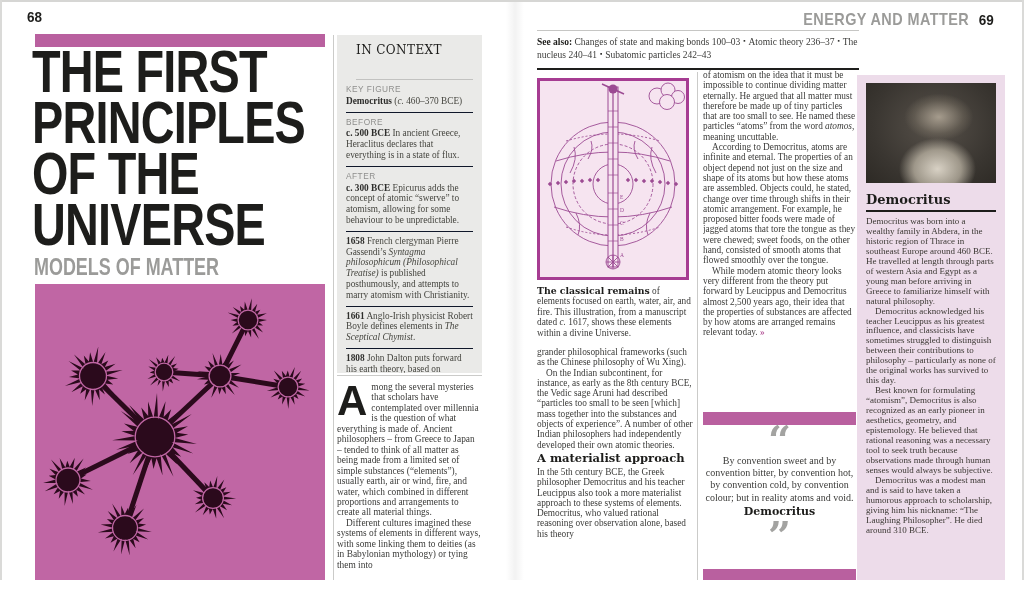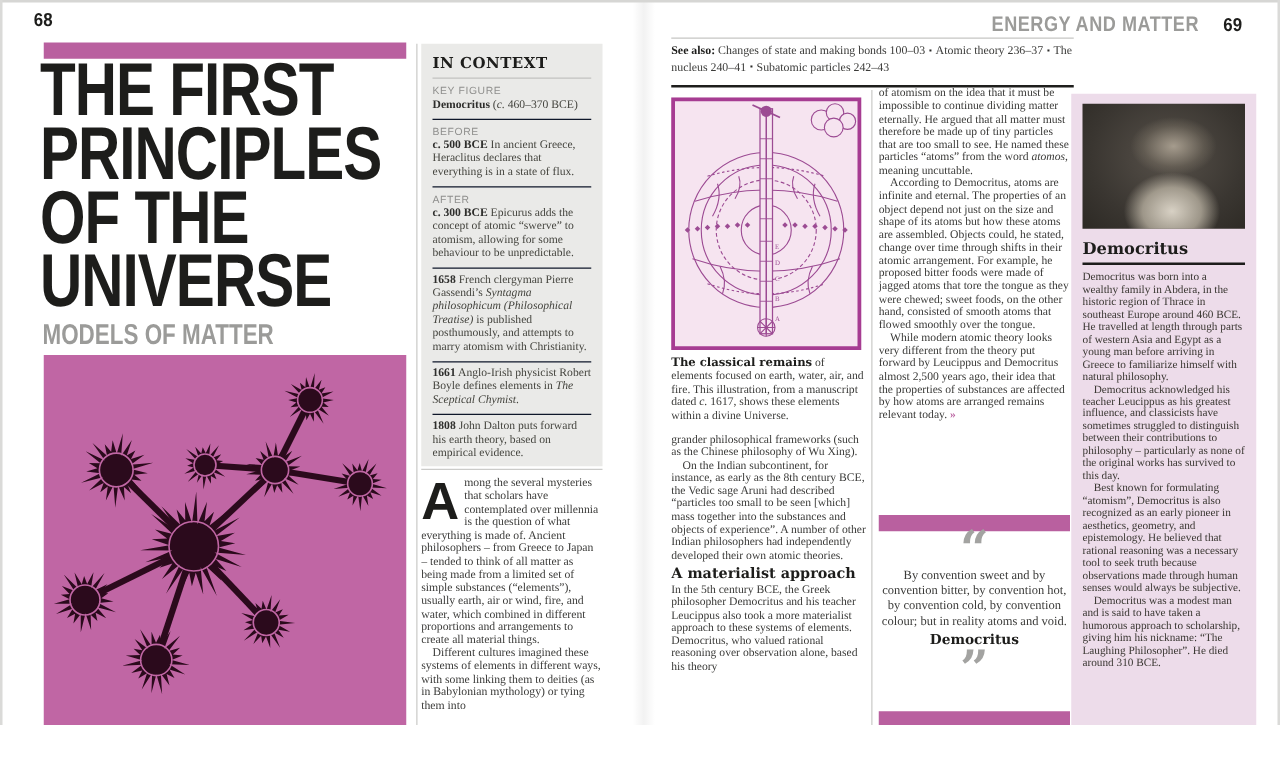--- a/index.html
+++ b/index.html
@@ -27,38 +27,38 @@
   .bar-title-top{left:35px;top:34px;width:290px;height:13px;background:var(--accent);}
   .big-title{left:32px;top:46px;width:430px;font-weight:700;font-size:60px;line-height:51px;
              letter-spacing:-1px;color:var(--ink);transform:scaleX(.78);transform-origin:left top;}
   .subtitle{left:34px;top:254px;font-weight:700;font-size:23px;color:var(--gray);
             transform:scaleX(.78);transform-origin:left top;}
   .atom-box{left:35px;top:284px;width:290px;height:299px;background:var(--box);}
   .rule-left-v{left:333px;top:35px;width:1px;height:563px;background:var(--rule);}
 
   .sidebar{left:337px;top:35px;width:145px;height:338px;background:var(--sidebar);
            padding:8px 9px;box-sizing:border-box;overflow:hidden;}
-  .ctx-heading{font-family:"DejaVu Serif",serif;font-weight:700;font-size:12px;letter-spacing:.4px;
-               color:var(--ink);padding-bottom:5px;border-bottom:1px solid #c2c2c0;}
+  .ctx-heading{font-family:"DejaVu Serif",serif;font-weight:400;font-size:12px;letter-spacing:.4px;
+               color:var(--ink);padding-bottom:22px;border-bottom:1px solid #c2c2c0;margin-left:10px;}
   .ctx-entry{font-size:9.3px;line-height:10.8px;color:#45453f;padding:4px 0 5px;}
   .ctx-entry + .ctx-entry{border-top:1px solid #0f172a;}
   .ctx-label{font-family:"Liberation Sans",sans-serif;font-size:8.3px;letter-spacing:.5px;
              color:#8f8f8d;margin-bottom:1px;}
   .ctx-year{font-weight:700;color:#2e2e2c;}
 
   .rule-under-sidebar{left:337px;top:375px;width:145px;height:1px;background:var(--rule);}
   .col-left{left:337px;top:382px;width:144px;height:217px;overflow:hidden;
             font-size:9.4px;line-height:10.45px;}
   .dropcap{float:left;font-family:"Liberation Sans",sans-serif;font-weight:700;font-size:42px;
            line-height:33px;color:var(--ink);margin:2px 4px 0 0;}
   p.bodyp{margin:0;}
   p.indent{text-indent:9px;}
 
   
-  .header-right{top:10px;right:30px;display:flex;gap:18px;align-items:baseline;}
+  .header-right{top:10px;right:30px;display:flex;gap:8px;align-items:baseline;}
   .section-label{font-family:"Liberation Sans",sans-serif;font-weight:700;font-size:17px;
                  letter-spacing:.5px;color:var(--gray);transform:scaleX(.85);transform-origin:right bottom;}
   .pagenum-right{font-family:"Liberation Sans",sans-serif;font-weight:700;font-size:15px;
                  color:var(--ink);transform:scaleX(.9);transform-origin:right bottom;}
 
   .see-also{left:537px;top:30px;width:322px;border-top:1px solid #c6c6c4;
             border-bottom:2px solid #1e1e1c;padding:4px 0 7px;font-size:9.5px;line-height:11.5px;}
   .see-label{font-weight:700;color:var(--ink);}
   .see-sep{display:inline-block;margin:0 3px;font-size:6.5px;vertical-align:1.5px;color:#2c2c2a;}
 

